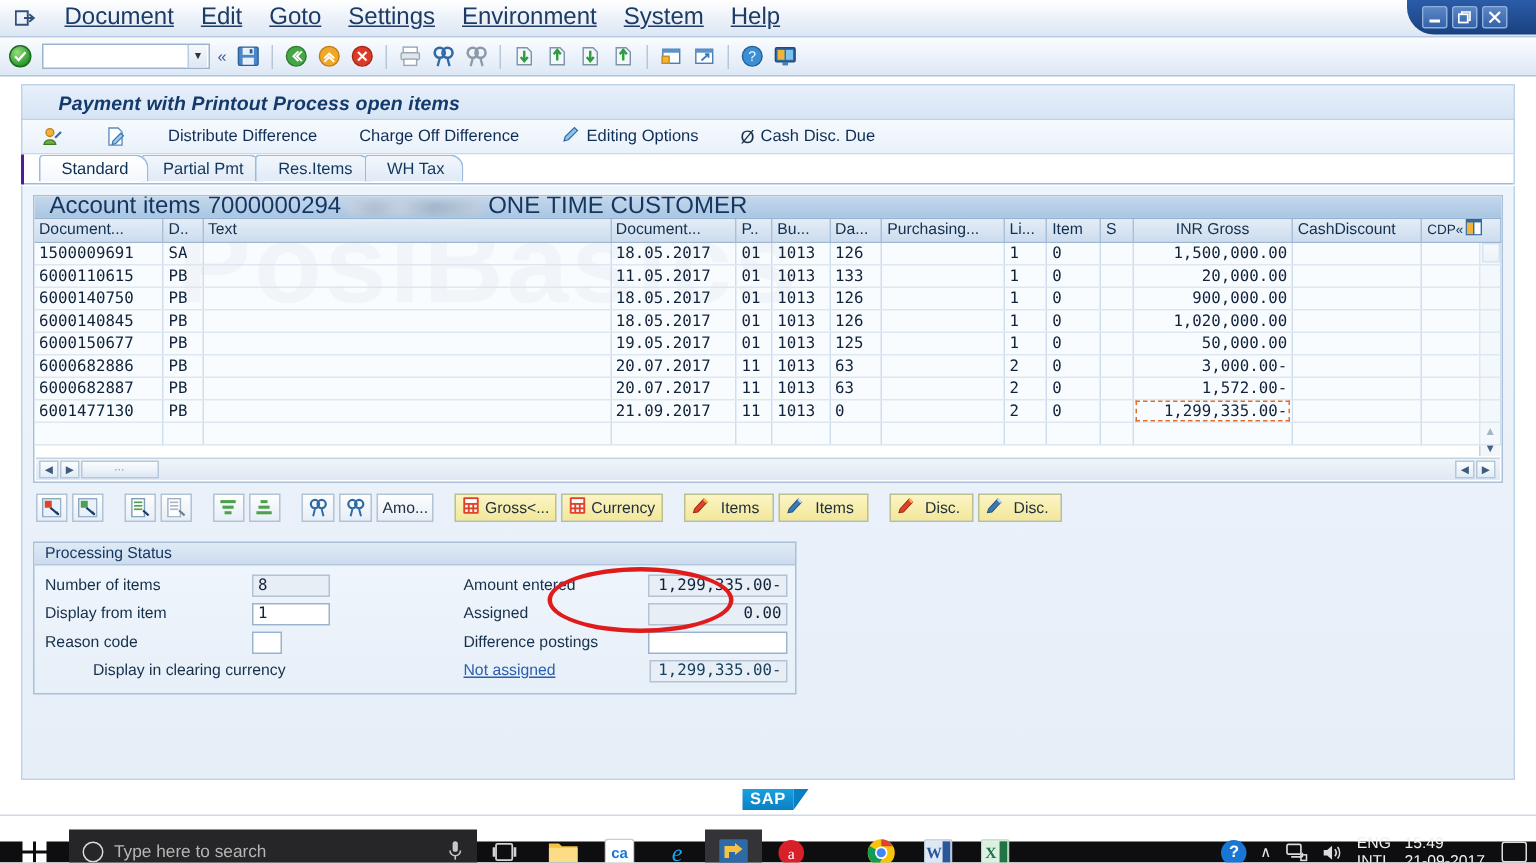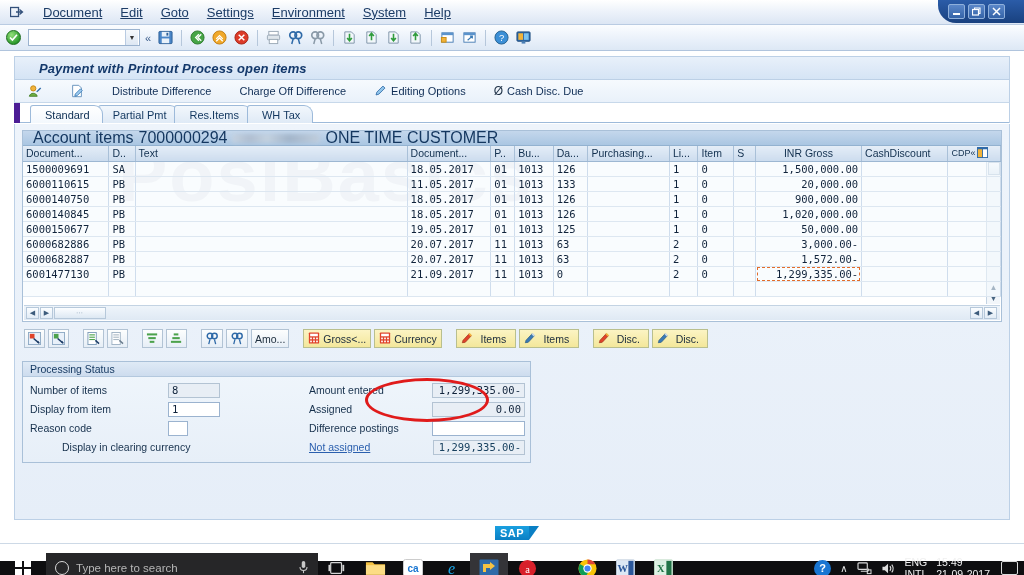--- a/index.html
+++ b/index.html
@@ -26,21 +26,21 @@
     align-items: center;
     padding-left: 8px;
   }
   .sys-menu-icon {
     width: 18px; height: 16px;
     margin-right: 8px;
     display: flex; align-items: center; justify-content: center;
     color: #33507a;
   }
   .menu-item {
-    font-size: 13px;
+    font-size: 16px;
     color: #1c3c66;
     padding: 2px 9px;
     white-space: nowrap;
     cursor: default;
   }
   .menu-item u { text-decoration: underline; }
 
   .wincontrols {
     position: absolute;
     right: 0; top: 0;
@@ -146,24 +146,24 @@
     font-size: 11px; color: #0f2d55;
     padding: 2px 7px;
     height: 19px;
     cursor: pointer;
     white-space: nowrap;
   }
 
   
   .tabstrip {
     height: 20px;
-    display: flex; align-items: flex-end;
+    display: flex; align-items: flex-start;
     padding-left: 10px;
     background: #ffffff;
-    border-left: 6px solid #4c1d95;
+    border-left: 2px solid #4c1d95;
     border-right: 1px solid #bcd0e6;
     position: relative;
   }
   .tabstrip::after {
     content: ""; position: absolute;
     left: 0; right: 0; bottom: 0; height: 1px;
     background: #9dbada;
   }
   .tab {
     position: relative;

